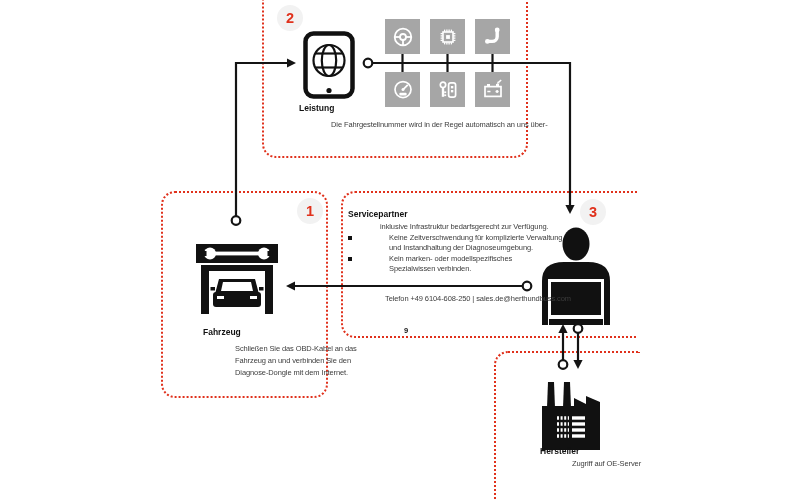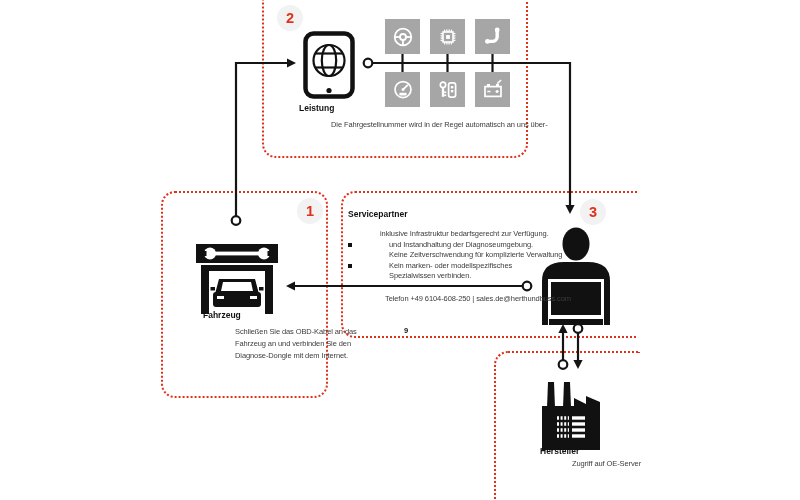--- a/index.html
+++ b/index.html
@@ -26,24 +26,24 @@
 
   .gray-tile{position:absolute;width:35px;height:35px;background:#a6a6a6;display:flex;
              align-items:center;justify-content:center;z-index:5;}
 
   .txt{position:absolute;z-index:6;color:#3d3d3d;font-size:7.5px;line-height:12px;letter-spacing:-0.1px;}
   .h{font-weight:bold;font-size:8.5px;color:#111;letter-spacing:0;}
   .line{white-space:nowrap;padding-left:32px;}
   .just{text-align-last:justify;text-align:justify;}
   #leistung-block{left:299px;top:102px;width:210px;}
   #leistung-block .lines{margin-top:4px;line-height:12.5px;}
-  #fahrzeug-block{left:203px;top:309px;width:118px;}
+  #fahrzeug-block{left:203px;top:326px;width:118px;}
   #fahrzeug-block .lines{margin-top:4px;}
   #servicepartner-block{left:348px;top:209px;width:186px;line-height:10px;}
-  #servicepartner-block .h{display:block;margin-bottom:10px;}
+  #servicepartner-block .h{display:block;margin-bottom:3px;}
   .bullet{display:flex;margin-top:1px;}
   .sq{width:4px;height:4px;background:#111;margin:3px 5px 0 0;flex:none;}
   #contact-line{left:353px;top:293px;}
   #page-number{left:404px;top:325px;font-weight:bold;color:#111;}
   #hersteller-block{left:540px;top:445px;width:120px;}
 </style>
 </head>
 <body>
 
 <div class="page">
@@ -232,22 +232,22 @@
       <div class="line">Diagnose-Dongle mit dem Internet.</div>
     </div>
   </div>
 
   <div class="txt" id="servicepartner-block">
     <span class="h">Servicepartner</span>
     <div class="line">inklusive Infrastruktur bedarfsgerecht zur Verfügung.</div>
     <div class="bullet">
       <span class="sq"></span>
       <div>
+        <div class="line">Keine Zeitverschwendung für komplizierte Verwaltung</div>
         <div class="line">und Instandhaltung der Diagnoseumgebung.</div>
-        <div class="line">Keine Zeitverschwendung für komplizierte Verwaltung</div>
       </div>
     </div>
     <div class="bullet">
       <span class="sq"></span>
       <div>
         <div class="line">Kein marken- oder modellspezifisches</div>
         <div class="line">Spezialwissen verbinden.</div>
       </div>
     </div>
   </div>

